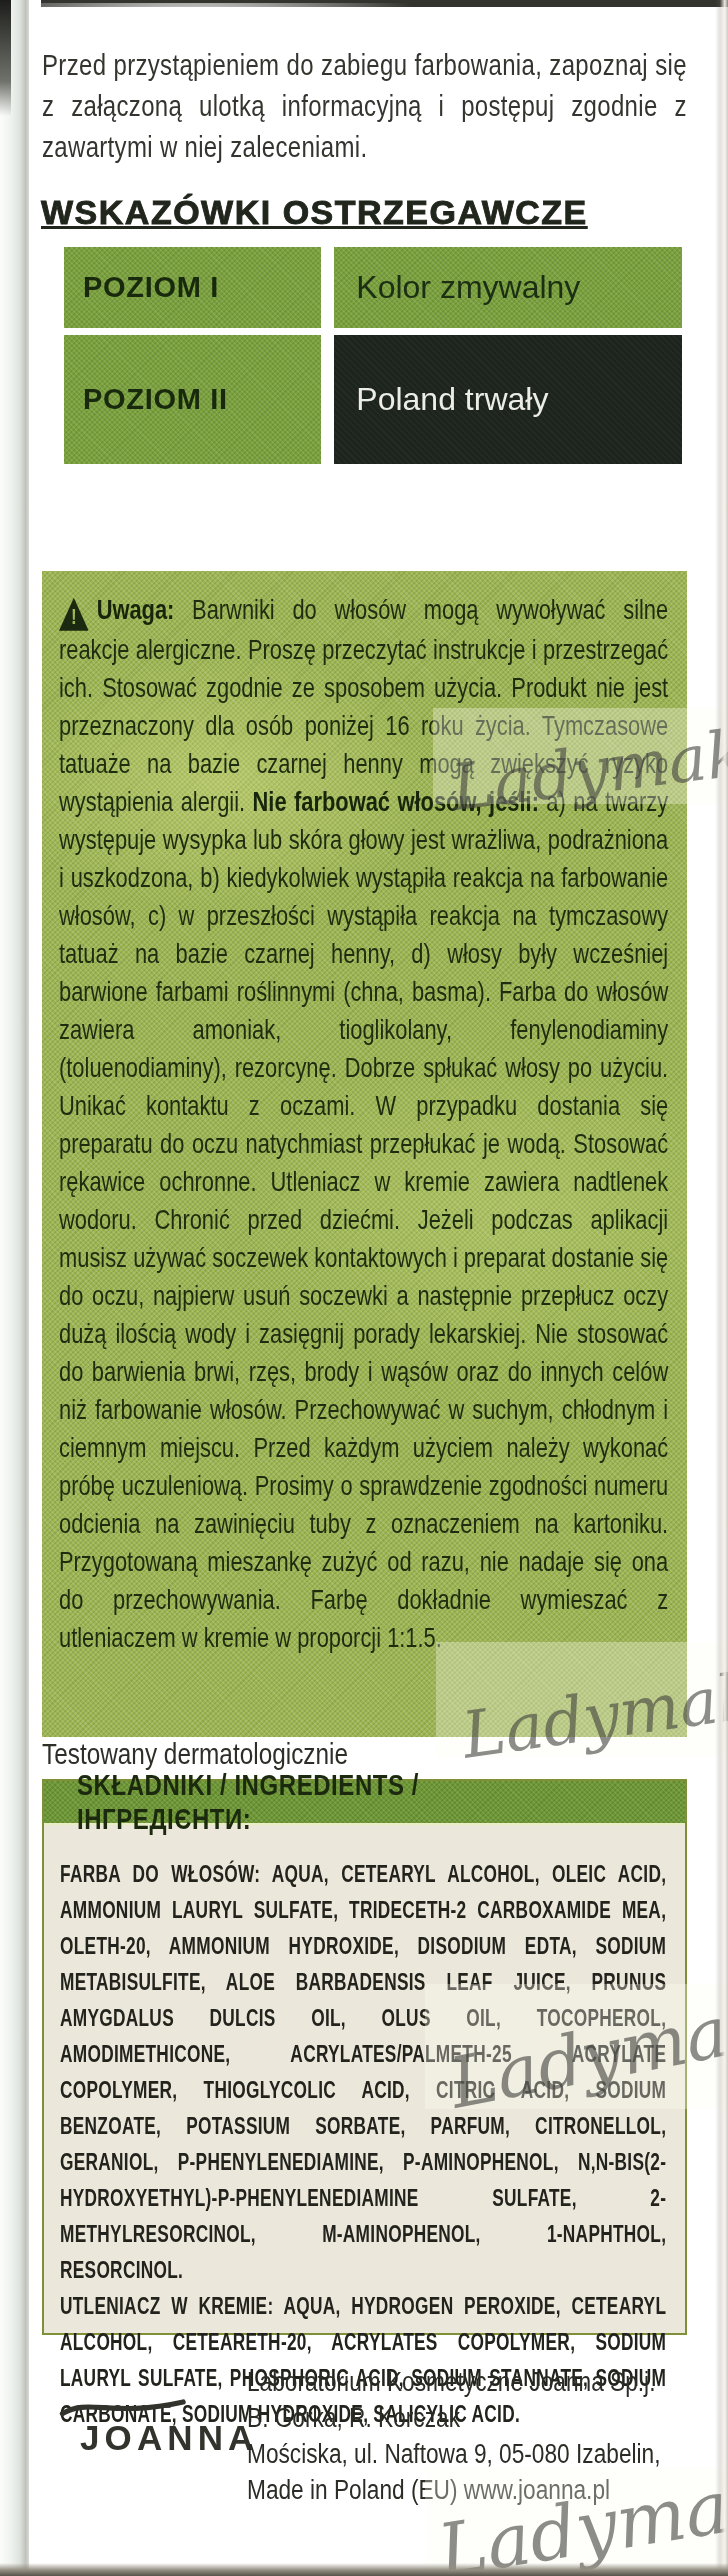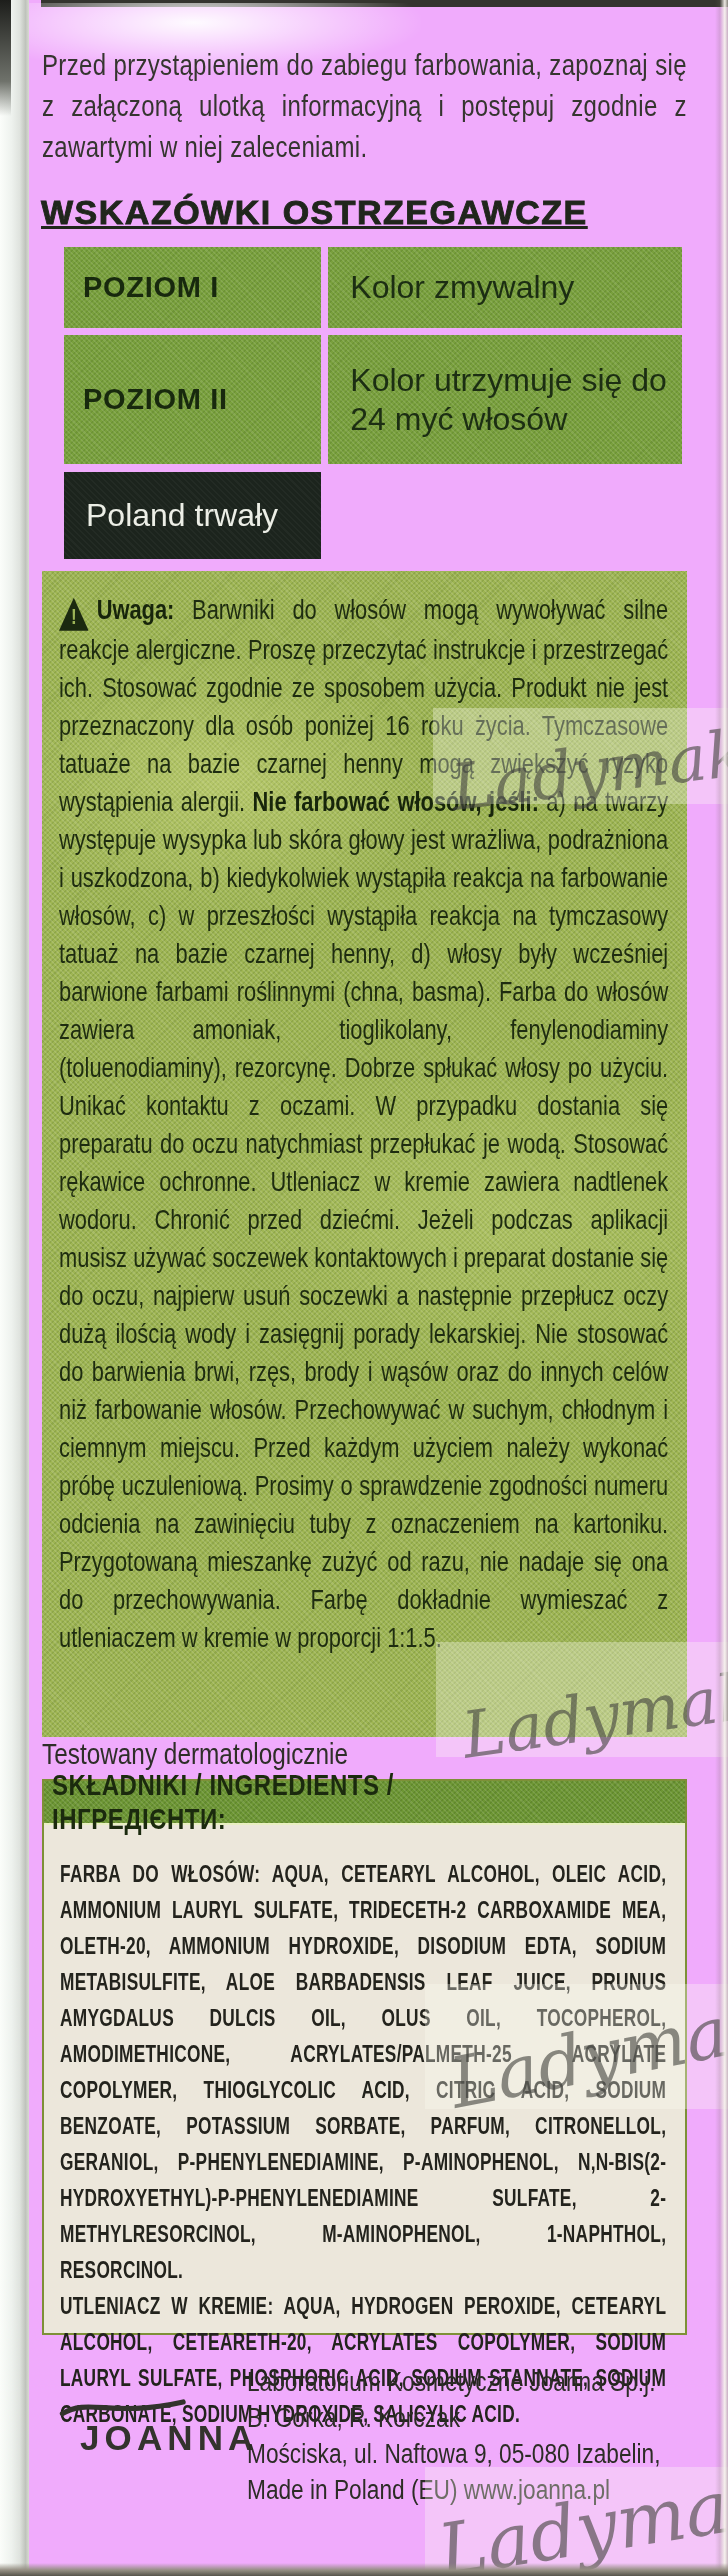--- a/index.html
+++ b/index.html
@@ -1,18 +1,18 @@
 <!DOCTYPE html>
 <html style="font-size:11.6px"><head>
 <meta charset="utf-8">
 <style>
   html,body{margin:0;padding:0;background:#cfcabe;}
   .page{
     position:relative;width:729px;height:2576px;margin:0 auto;
-    background:#f0abfc;overflow:hidden;
+    background:#ffffff;overflow:hidden;
     font-family:"Liberation Sans",sans-serif;color:#2b2b26;
   }
   
   .edge-left{position:absolute;left:0;top:0;bottom:0;width:29px;
     background:linear-gradient(to right,#fbfdfa 0%,#eef2ee 40%,#dfe3de 68%,#bfc3bc 88%,#d8dad2 100%);}
   .corner-tl{position:absolute;left:0;top:0;width:11px;height:116px;
     background:linear-gradient(to bottom,#1d1e1b,#6f726b 70%,rgba(110,113,106,0));}
   .edge-top{position:absolute;left:41px;right:0;top:0;height:6.5px;background:#34342f;}
   .gloss{position:absolute;left:29px;top:2.9px;width:392px;height:70px;
     background:radial-gradient(ellipse at 42% 28%,rgba(255,255,255,0.95),rgba(255,255,255,0) 72%);}
@@ -36,21 +36,21 @@
     display:grid;grid-template-columns:257px 1fr;grid-template-rows:81px 129px 87px;
     gap:7.3px;padding-left:22px;}
   .tex-green{
     background-color:#79a03d;
     background-image:
       repeating-linear-gradient(45deg,rgba(255,255,255,0.10) 0 1.5px,rgba(0,0,0,0) 1.5px 3.6px),
       repeating-linear-gradient(-45deg,rgba(40,70,10,0.14) 0 1.5px,rgba(0,0,0,0) 1.5px 3.6px);
   }
   .cell{display:flex;align-items:center;}
   .cell-level{padding-left:19px;font-weight:700;font-size:29px;letter-spacing:0.7px;color:#18290e;}
-  .cell-desc{padding-left:22px;padding-right:11.6px;font-size:32px;line-height:39px;color:#1c2e13;}
+  .cell-desc{padding-left:22px;padding-right:11.6px;font-size:32px;line-height:39px;color:#1c2e13;margin-left:6px;}
   .row-dark{background-color:#1c241d;background-image:repeating-linear-gradient(45deg,rgba(255,255,255,0.03) 0 1.5px,rgba(0,0,0,0) 1.5px 4.4px);}
   .row-dark.cell-level{color:#f0efe8;}
   .row-dark.cell-desc{color:#eceee6;}
   
   .warning-box{position:absolute;left:42px;top:571px;width:645px;height:1166px;
     box-sizing:border-box;padding:20.3px 17.4px;
     background-color:#9eb553;
     background-image:
       radial-gradient(305px 189px at 28% 18%,rgba(238,243,160,0.30),rgba(0,0,0,0) 70%),
       radial-gradient(378px 232px at 72% 55%,rgba(224,236,150,0.22),rgba(0,0,0,0) 72%),
@@ -63,21 +63,21 @@
   .tri{display:inline-flex;align-items:flex-end;justify-content:center;
     width:38px;height:33px;margin-right:10.2px;vertical-align:-4.4px;
     clip-path:polygon(50% 0,100% 100%,0 100%);background:#1b2910;}
   .tri-glyph{font-size:22px;font-weight:700;color:#9db457;line-height:29px;}
   
   .derm-note{position:absolute;left:42px;top:1738px;}
   .derm-note .cx{width:472px;transform:scaleX(0.84);font-size:29px;color:#2e2e28;}
   
   .ing-box{position:absolute;left:42px;top:1779px;width:645px;height:556px;
     box-sizing:border-box;border:2.9px solid #7e9038;background:#ece7db;}
-  .ing-header{height:42px;display:flex;align-items:center;padding-left:8px;
+  .ing-header{height:42px;display:flex;align-items:center;padding-left:33px;
     background-color:#6d9634;
     background-image:
       repeating-linear-gradient(45deg,rgba(255,255,255,0.10) 0 1.5px,rgba(0,0,0,0) 1.5px 3.6px),
       repeating-linear-gradient(-45deg,rgba(30,60,5,0.15) 0 1.5px,rgba(0,0,0,0) 1.5px 3.6px);
     border-bottom:2.9px solid #e9efc2;}
   .ing-header .cx{width:770px;transform:scaleX(0.80);
     font-size:30px;font-weight:700;letter-spacing:0.7px;color:#1b2a0e;}
   .ing-body{padding:31px 16px;}
   .ing-body .cx{width:842px;transform:scaleX(0.72);
     font-size:24px;font-weight:700;line-height:36px;text-align:justify;
@@ -112,23 +112,20 @@
 
   <div class="levels-table">
     <div class="cell cell-level tex-green">
       <span>POZIOM I</span>
     </div>
     <div class="cell cell-desc tex-green">
       <span>Kolor zmywalny</span>
     </div>
     <div class="cell cell-level tex-green">
       <span>POZIOM II</span>
-    </div>
-    <div class="cell cell-desc tex-green">
-      <span>Kolor utrzymuje się do 24 myć włosów</span>
     </div>
     <div class="cell cell-desc row-dark">
       <span>Poland trwały</span>
     </div>
   </div>
 
   <div class="warning-box">
     <div class="cx">
       <span class="tri">
           <span class="tri-glyph">!</span>

